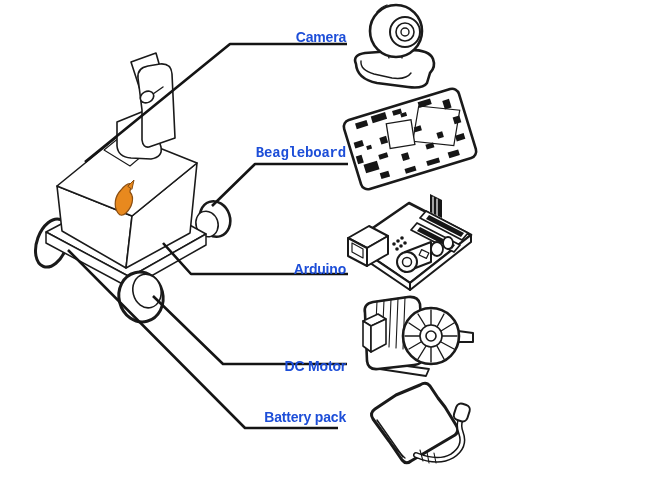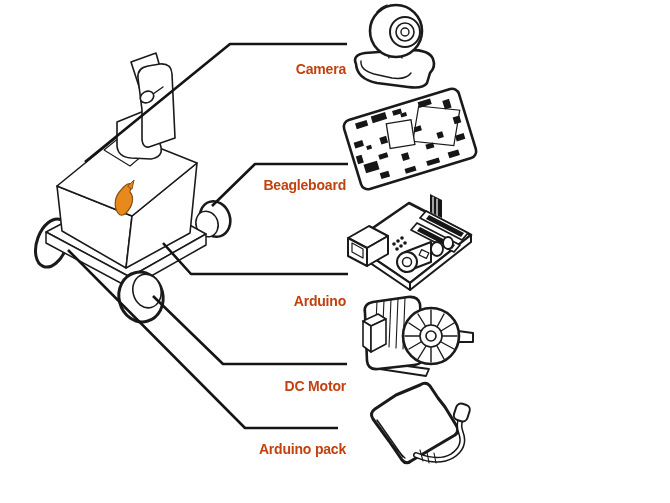--- a/index.html
+++ b/index.html
@@ -9,29 +9,28 @@
     background:#ffffff;
     overflow:hidden;
     font-family:"Liberation Sans", sans-serif;
   }
   #art{position:absolute;left:0;top:0;}
   .part-label{
     position:absolute;
     right:324px;
     font-size:14px;
     font-weight:bold;
-    color:#c2410c;
+    color:#1d4ed8;
     letter-spacing:-0.2px;
     white-space:nowrap;
-    margin-top:32px;
   }
   .lbl-camera{top:29px;}
-  .lbl-beagleboard{top:145px;}
+  .lbl-beagleboard{top:145px;font-family:Liberation Mono, monospace;}
   .lbl-arduino{top:261px;}
-  .lbl-dcmotor{top:346px;}
+  .lbl-dcmotor{top:358px;}
   .lbl-battery{top:409px;}
 </style>
 </head>
 <body>
 
 <div id="canvas">
 
   <svg id="art" width="670" height="503" viewBox="0 0 670 503">
 
     <g stroke="#1a1a1a" fill="#ffffff" stroke-linejoin="round" stroke-linecap="round">
@@ -186,15 +185,15 @@
       <path d="M416,455 Q438,464 452,456 Q466,447 461,433 Q458,425 461,419" stroke-width="3" stroke="#ffffff" fill="none"></path>
       <path d="M420,450 L423,461 M427,452 L429,463 M434,453 L436,463" stroke-width="1.1" fill="none"></path>
       <rect x="455" y="404" width="14" height="17" rx="5" transform="rotate(18 462 412)" stroke-width="2"></rect>
     </g>
   </svg>
 
   <span class="part-label lbl-camera">Camera</span>
   <span class="part-label lbl-beagleboard">Beagleboard</span>
   <span class="part-label lbl-arduino">Arduino</span>
   <span class="part-label lbl-dcmotor">DC Motor</span>
-  <span class="part-label lbl-battery">Arduino pack</span>
+  <span class="part-label lbl-battery">Battery pack</span>
 
 </div>
 
 </body></html>

